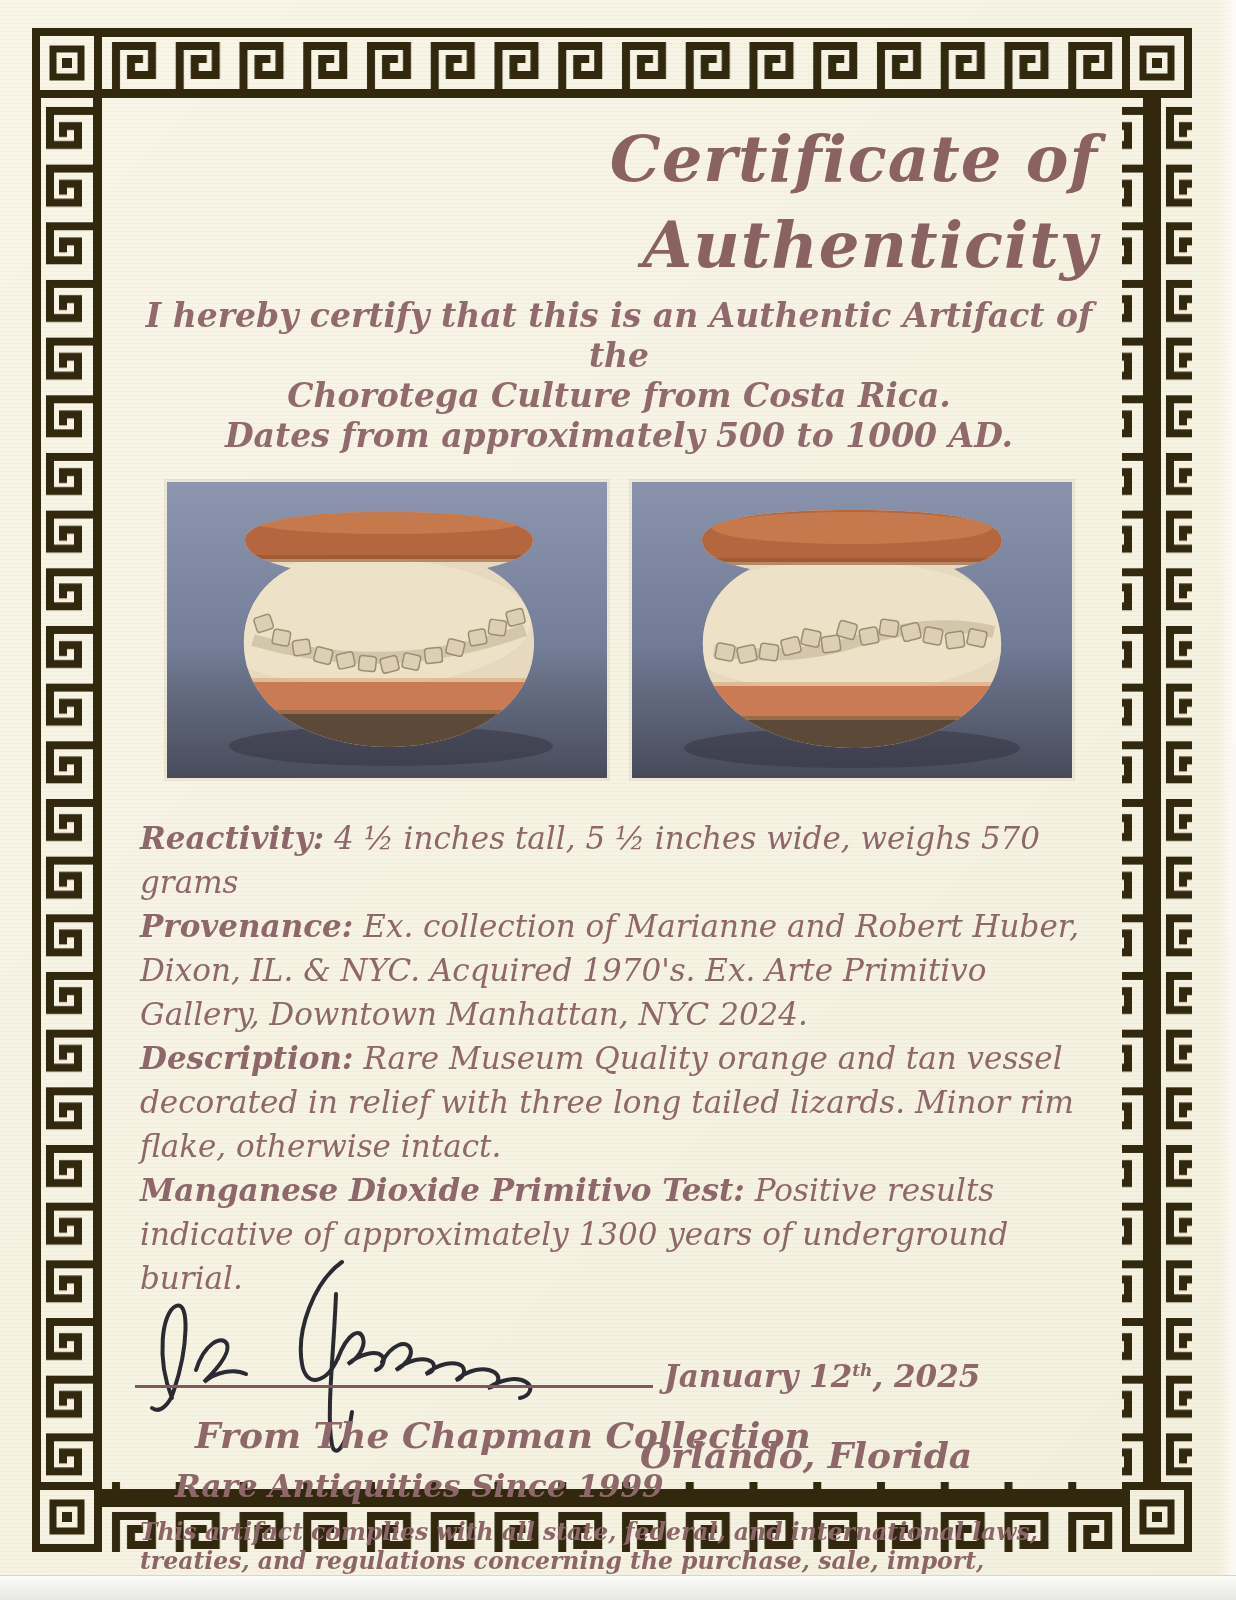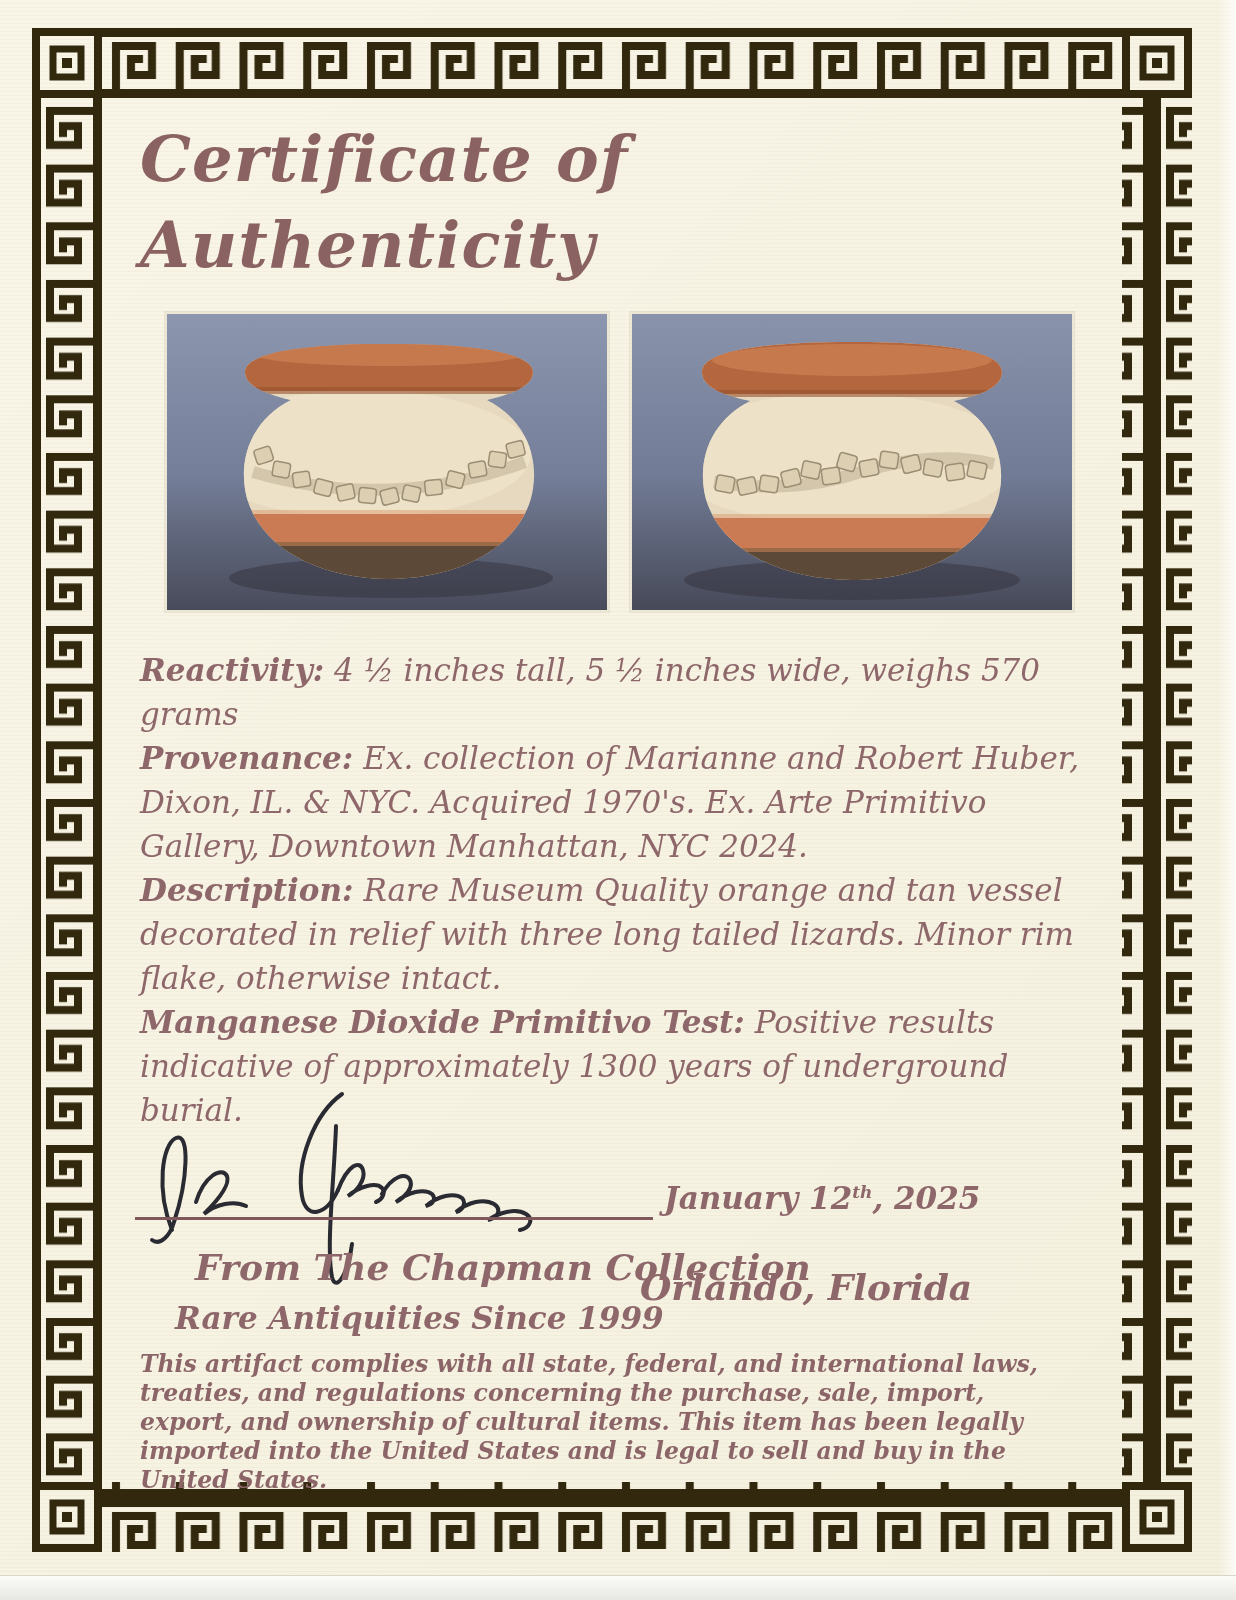--- a/index.html
+++ b/index.html
@@ -27,21 +27,21 @@
   }
   .scan-right{
     position:absolute;top:0;bottom:0;right:0;width:18px;
     background:linear-gradient(90deg,rgba(255,255,255,0),rgba(255,255,255,.75));
   }
   .content{
     position:absolute;left:140px;top:98px;width:958px;
     color:#8e676a;font-style:italic;
   }
   .title{
-    margin:18px 0 0;text-align:left;
+    margin:18px 0 0;text-align:right;
     font-size:64px;line-height:86px;font-weight:bold;
     color:#8a6262;letter-spacing:1px;
   }
   .statement{
     margin-top:8px;text-align:center;
     font-weight:bold;font-size:33px;line-height:40px;color:#906a6d;
   }
   .photos{display:flex;justify-content:center;gap:21px;margin-top:24px;}
   .photo{
     margin:0;width:440px;height:296px;
@@ -53,21 +53,21 @@
   .sec{margin:0;font-size:31px;line-height:44px;max-width:960px;color:#8e676a;}
   .sec + .sec{margin-top:0;}
   .sec strong{font-weight:bold;padding-right:10px;}
   .sig-row{position:relative;height:100px;margin-top:0;}
   .signature-svg{position:absolute;left:-10px;top:-70px;overflow:visible;}
   .sig-line{
     position:absolute;left:-5px;bottom:12px;width:518px;
     border-bottom:3px solid #7e585b;
   }
   .date{
-    position:absolute;left:524px;bottom:16px;
+    position:absolute;left:524px;bottom:6px;
     font-weight:bold;font-size:31px;color:#8e676a;white-space:nowrap;
   }
   .date sup{font-size:17px;}
   .names-row{position:relative;margin-top:14px;height:44px;font-weight:bold;font-size:36px;}
   .collection{position:absolute;left:55px;white-space:nowrap;}
   .location{position:absolute;left:500px;white-space:nowrap;margin-top:20px;}
   .tagline{margin-top:10px;margin-left:35px;font-weight:bold;font-size:31px;}
   .disclaimer{
     margin:14px 0 0;max-width:940px;
     font-weight:bold;font-size:23.5px;line-height:29px;color:#8c6568;
@@ -103,20 +103,25 @@
     <use href="#corner" x="32" y="28"></use>
     <use href="#corner" x="1122" y="28"></use>
     <use href="#corner" x="32" y="1482"></use>
     <use href="#corner" x="1122" y="1482"></use>
   </svg>
 
   <div class="content">
 
     <h1 class="title">Certificate of Authenticity</h1>
 
+    <div class="statement">
+      <div>I hereby certify that this is an Authentic Artifact of the</div>
+      <div>Chorotega Culture from Costa Rica.</div>
+      <div>Dates from approximately 500 to 1000 AD.</div>
+    </div>
 
     <div class="photos">
 
       <figure class="photo">
         <svg width="440" height="296" viewBox="0 0 440 296">
           <defs>
             <linearGradient id="bgL" x1="0" y1="0" x2="0" y2="1">
               <stop offset="0" stop-color="#8d96af"></stop>
               <stop offset="0.55" stop-color="#747e98"></stop>
               <stop offset="0.78" stop-color="#5d6377"></stop>

